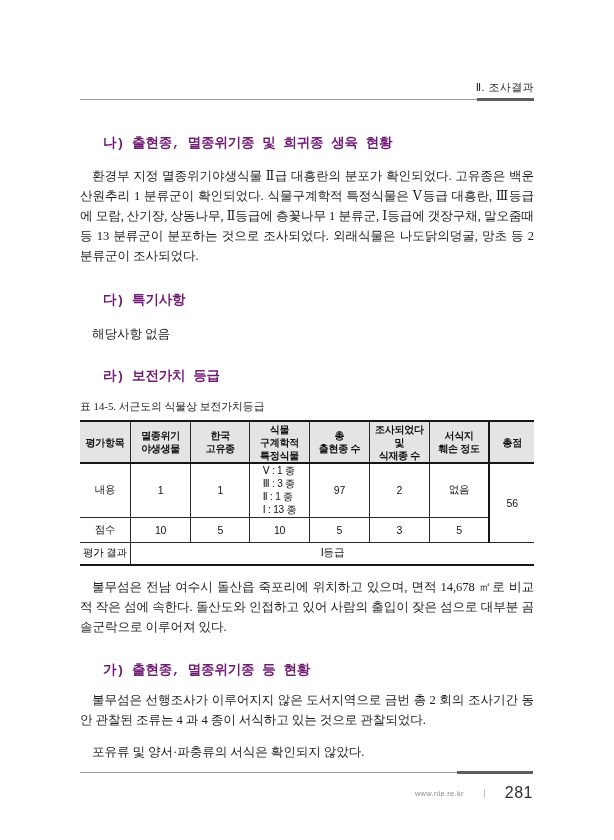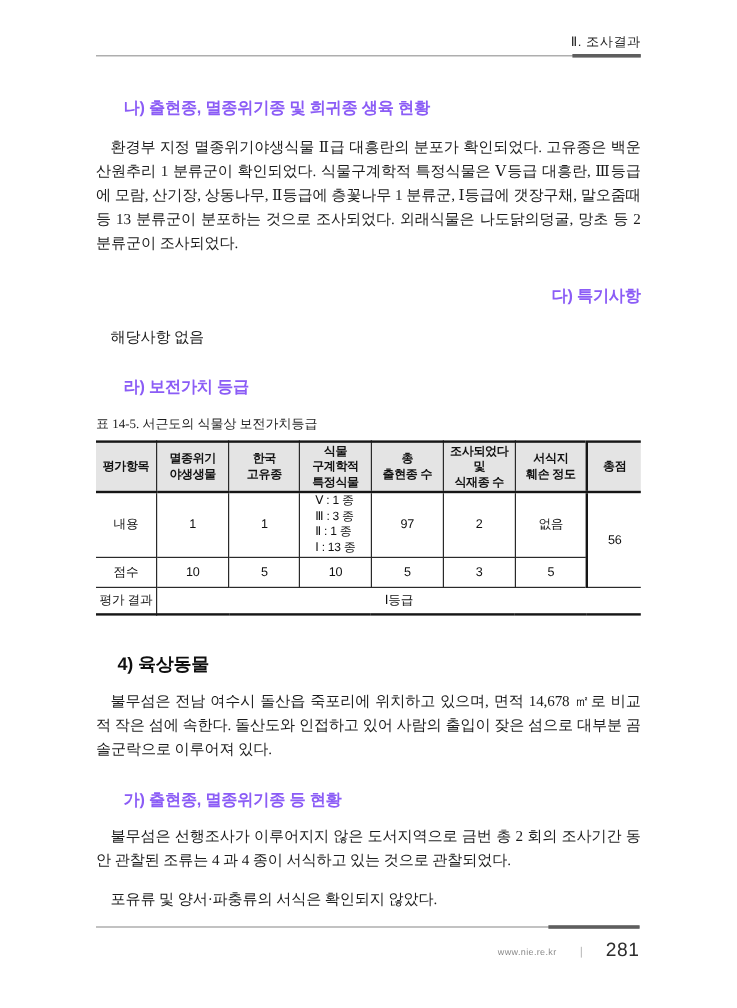--- a/index.html
+++ b/index.html
@@ -9,54 +9,54 @@
     width: 614px;
     height: 840px;
     background: #ffffff;
     overflow: hidden;
     color: #1b1b1b;
     font-family: "Liberation Serif", "DejaVu Serif", serif;
   }
   .content { padding: 0 80px; }
 
   
-  .page-header { padding-top: 27px; }
+  .page-header { padding-top: 80px; }
   .breadcrumb {
     text-align: right;
     font-family: "Liberation Sans", "DejaVu Sans", sans-serif;
     font-size: 11px;
     letter-spacing: 0.4px;
     color: #262626;
     margin-bottom: 3px;
   }
   .rule { position: relative; height: 3px; }
   .rule .thin  { position: absolute; left: 0; right: 0; top: 1px; height: 1px; background: #9b9b9b; }
   .rule .thick { position: absolute; right: 0; top: 0; height: 3px; background: #5e5e5e; }
   .rule-header .thick { width: 57px; }
   .rule-footer .thick { width: 76px; }
 
   
   .h-sub {
-    font-family: Liberation Sans, sans-serif;
+    font-family: Liberation Mono, monospace;
     font-weight: bold;
     font-size: 13.5px;
-    color: #8b5cf6;
+    color: #701a75;
     padding-left: 23px;
     letter-spacing: -0.2px;
   }
   .h-num {
     font-family: "Liberation Sans", "DejaVu Sans", sans-serif;
     font-weight: bold;
     font-size: 15px;
     color: #0f0f0f;
     padding-left: 18px;
     letter-spacing: -0.2px;
   }
   .mt-heading-na { margin-top: 33px; }
-  .mt-heading-da { margin-top: 25px; text-align: right; }
+  .mt-heading-da { margin-top: 25px; }
   .mt-heading-ra { margin-top: 23px; }
   .mt-heading-4  { margin-top: 31px; }
   .mt-heading-ga { margin-top: 24px; }
 
   
   .para {
     font-size: 12.6px;
     line-height: 20px;
     text-align: justify;
     text-indent: 12px;
@@ -221,21 +221,20 @@
           <td>3</td>
           <td>5</td>
         </tr>
         <tr class="row-result">
           <td>평가 결과</td>
           <td class="edge-right" colspan="7">Ⅰ등급</td>
         </tr>
       </tbody>
     </table>
 
-    <div class="h-num mt-heading-4">4) 육상동물</div>
     <p class="para mt-para3">불무섬은 전남 여수시 돌산읍 죽포리에 위치하고 있으며, 면적 14,678 ㎡로 비교적 작은 섬에 속한다. 돌산도와 인접하고 있어 사람의 출입이 잦은 섬으로 대부분 곰솔군락으로 이루어져 있다.</p>
 
     <div class="h-sub mt-heading-ga">가) 출현종, 멸종위기종 등 현황</div>
     <p class="para mt-para4">불무섬은 선행조사가 이루어지지 않은 도서지역으로 금번 총 2 회의 조사기간 동안 관찰된 조류는 4 과 4 종이 서식하고 있는 것으로 관찰되었다.</p>
     <p class="para single mt-para5">포유류 및 양서·파충류의 서식은 확인되지 않았다.</p>
 
   </div>
 
   <div class="page-footer">
     <div class="rule rule-footer">

